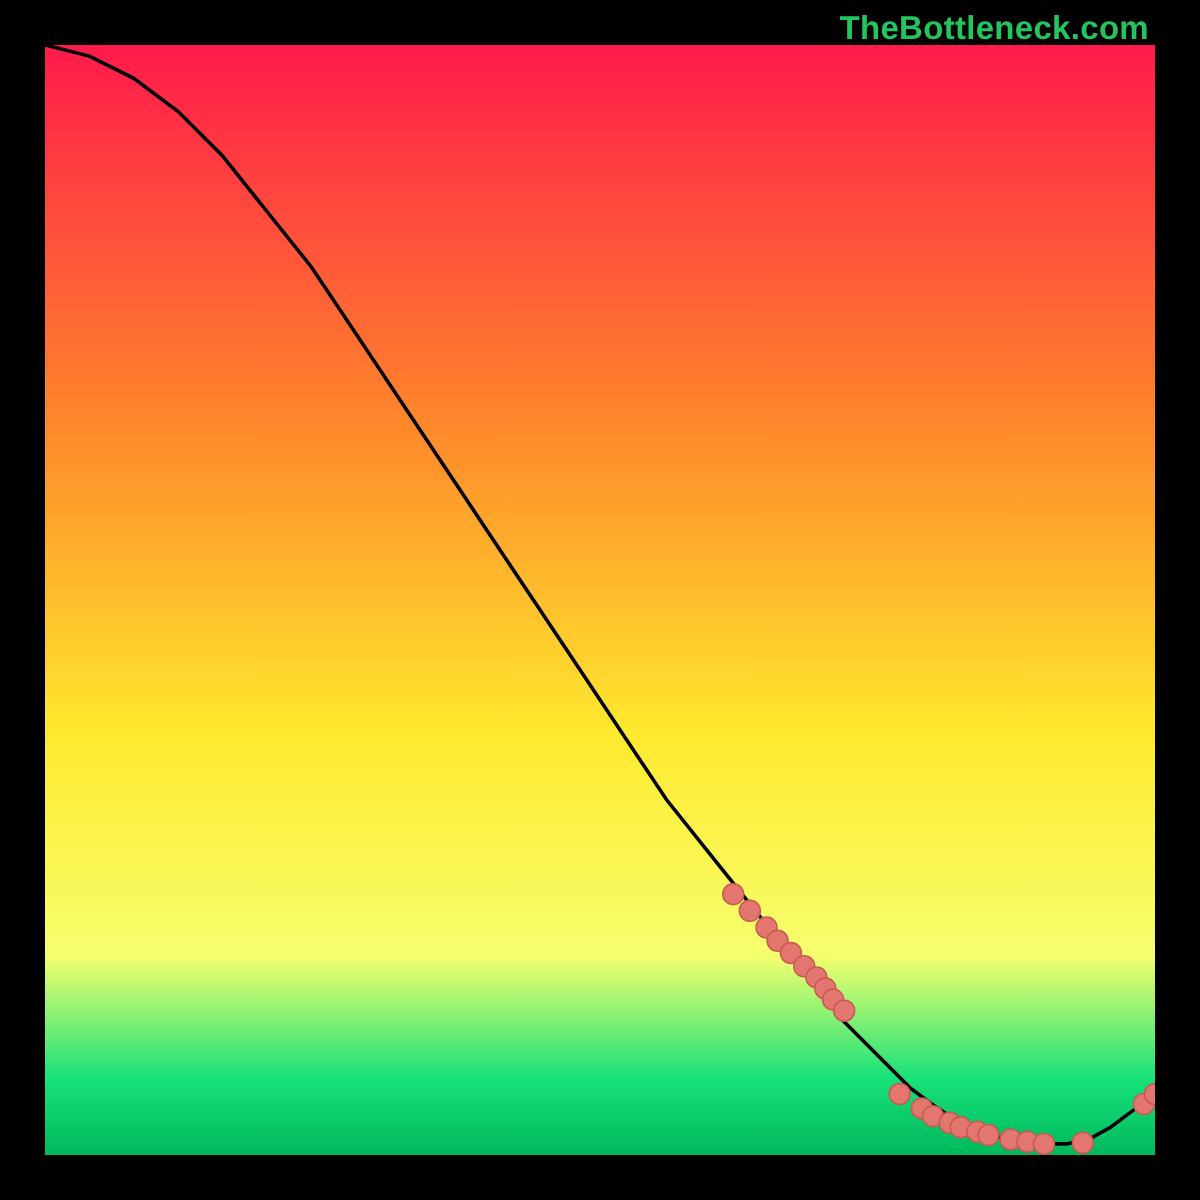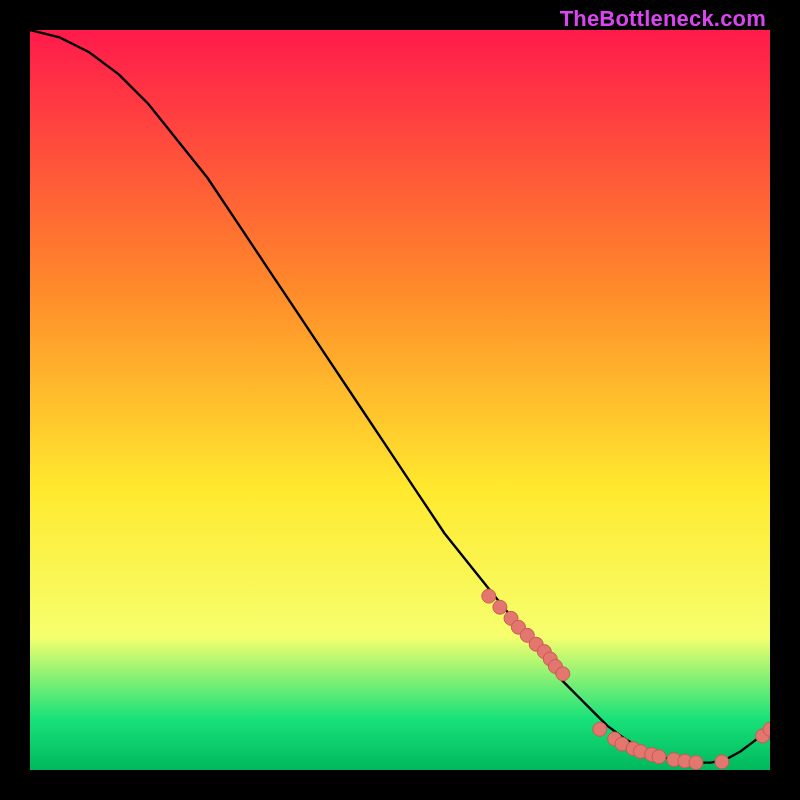--- a/index.html
+++ b/index.html
@@ -23,21 +23,21 @@
     position: absolute;
     left: 0;
     top: 0;
     width: 740px;
     height: 740px;
   }
   .watermark {
     position: absolute;
     top: 6px;
     right: 34px;
-    color: #d946ef;
+    color: #22c55e;
     font-size: 22px;
     font-weight: 600;
     letter-spacing: 0.2px;
     user-select: none;
     text-align: right;
   }
   svg { display: block; }
 </style>
 </head>
 <body>

